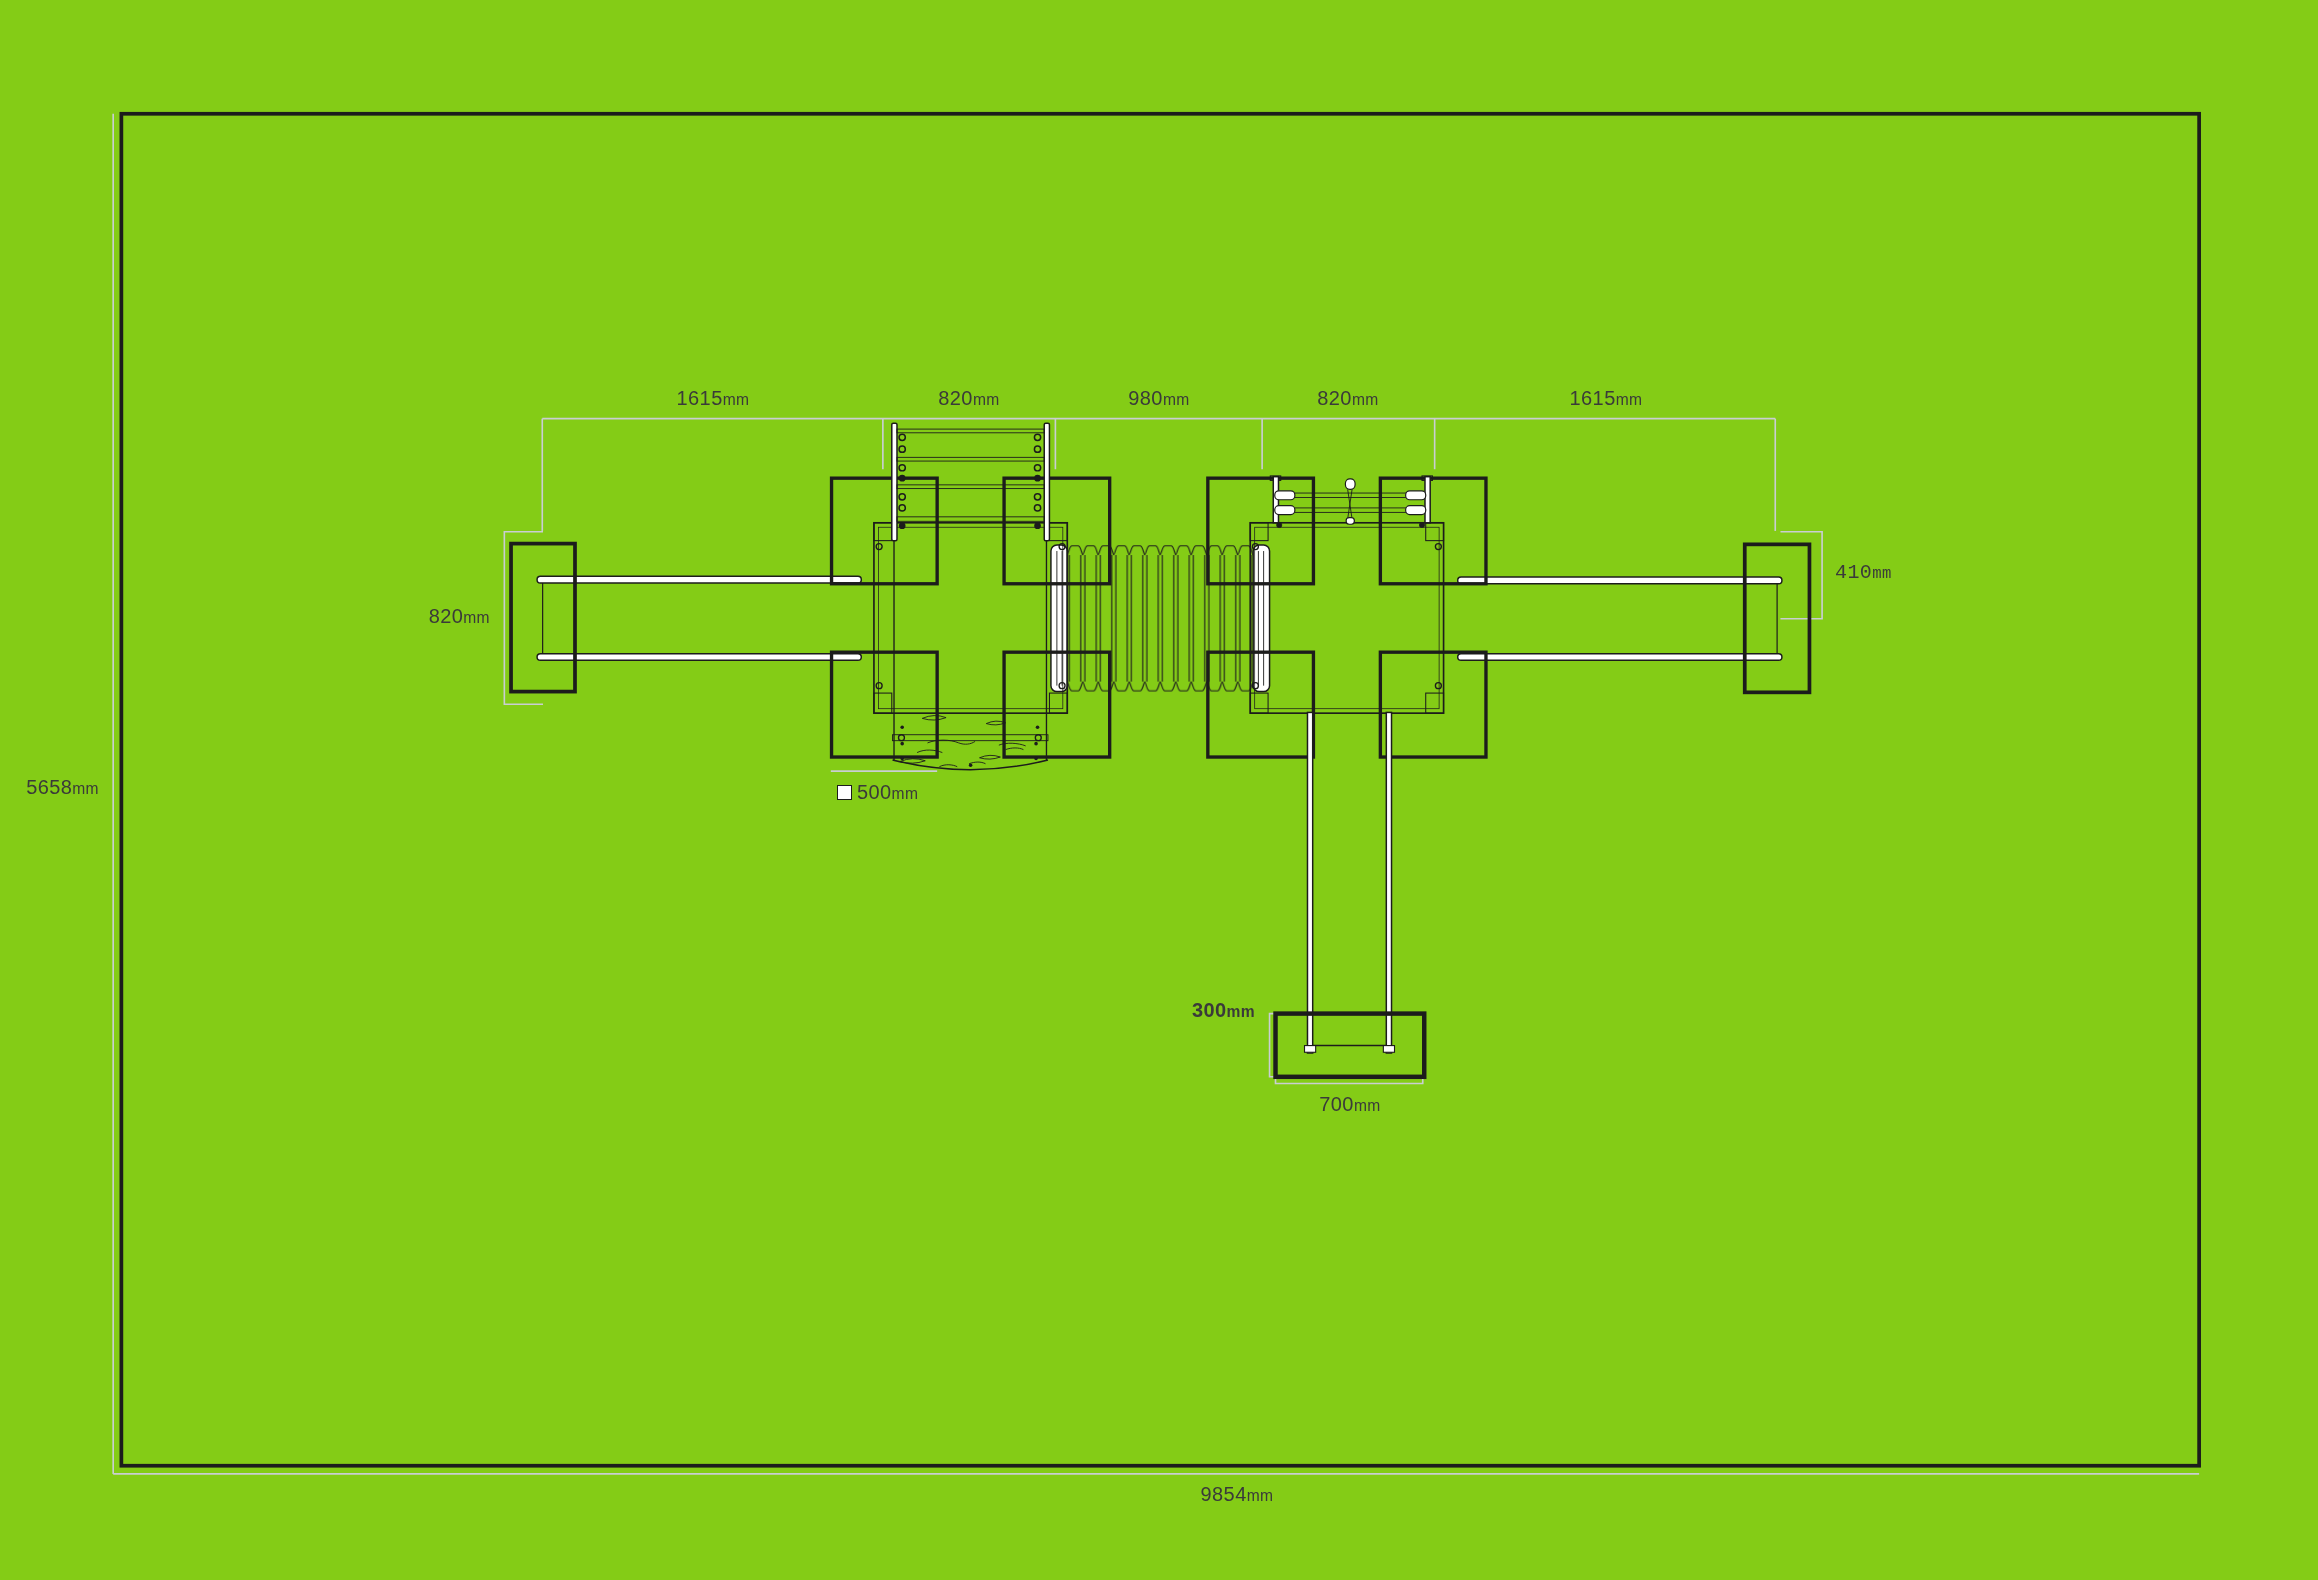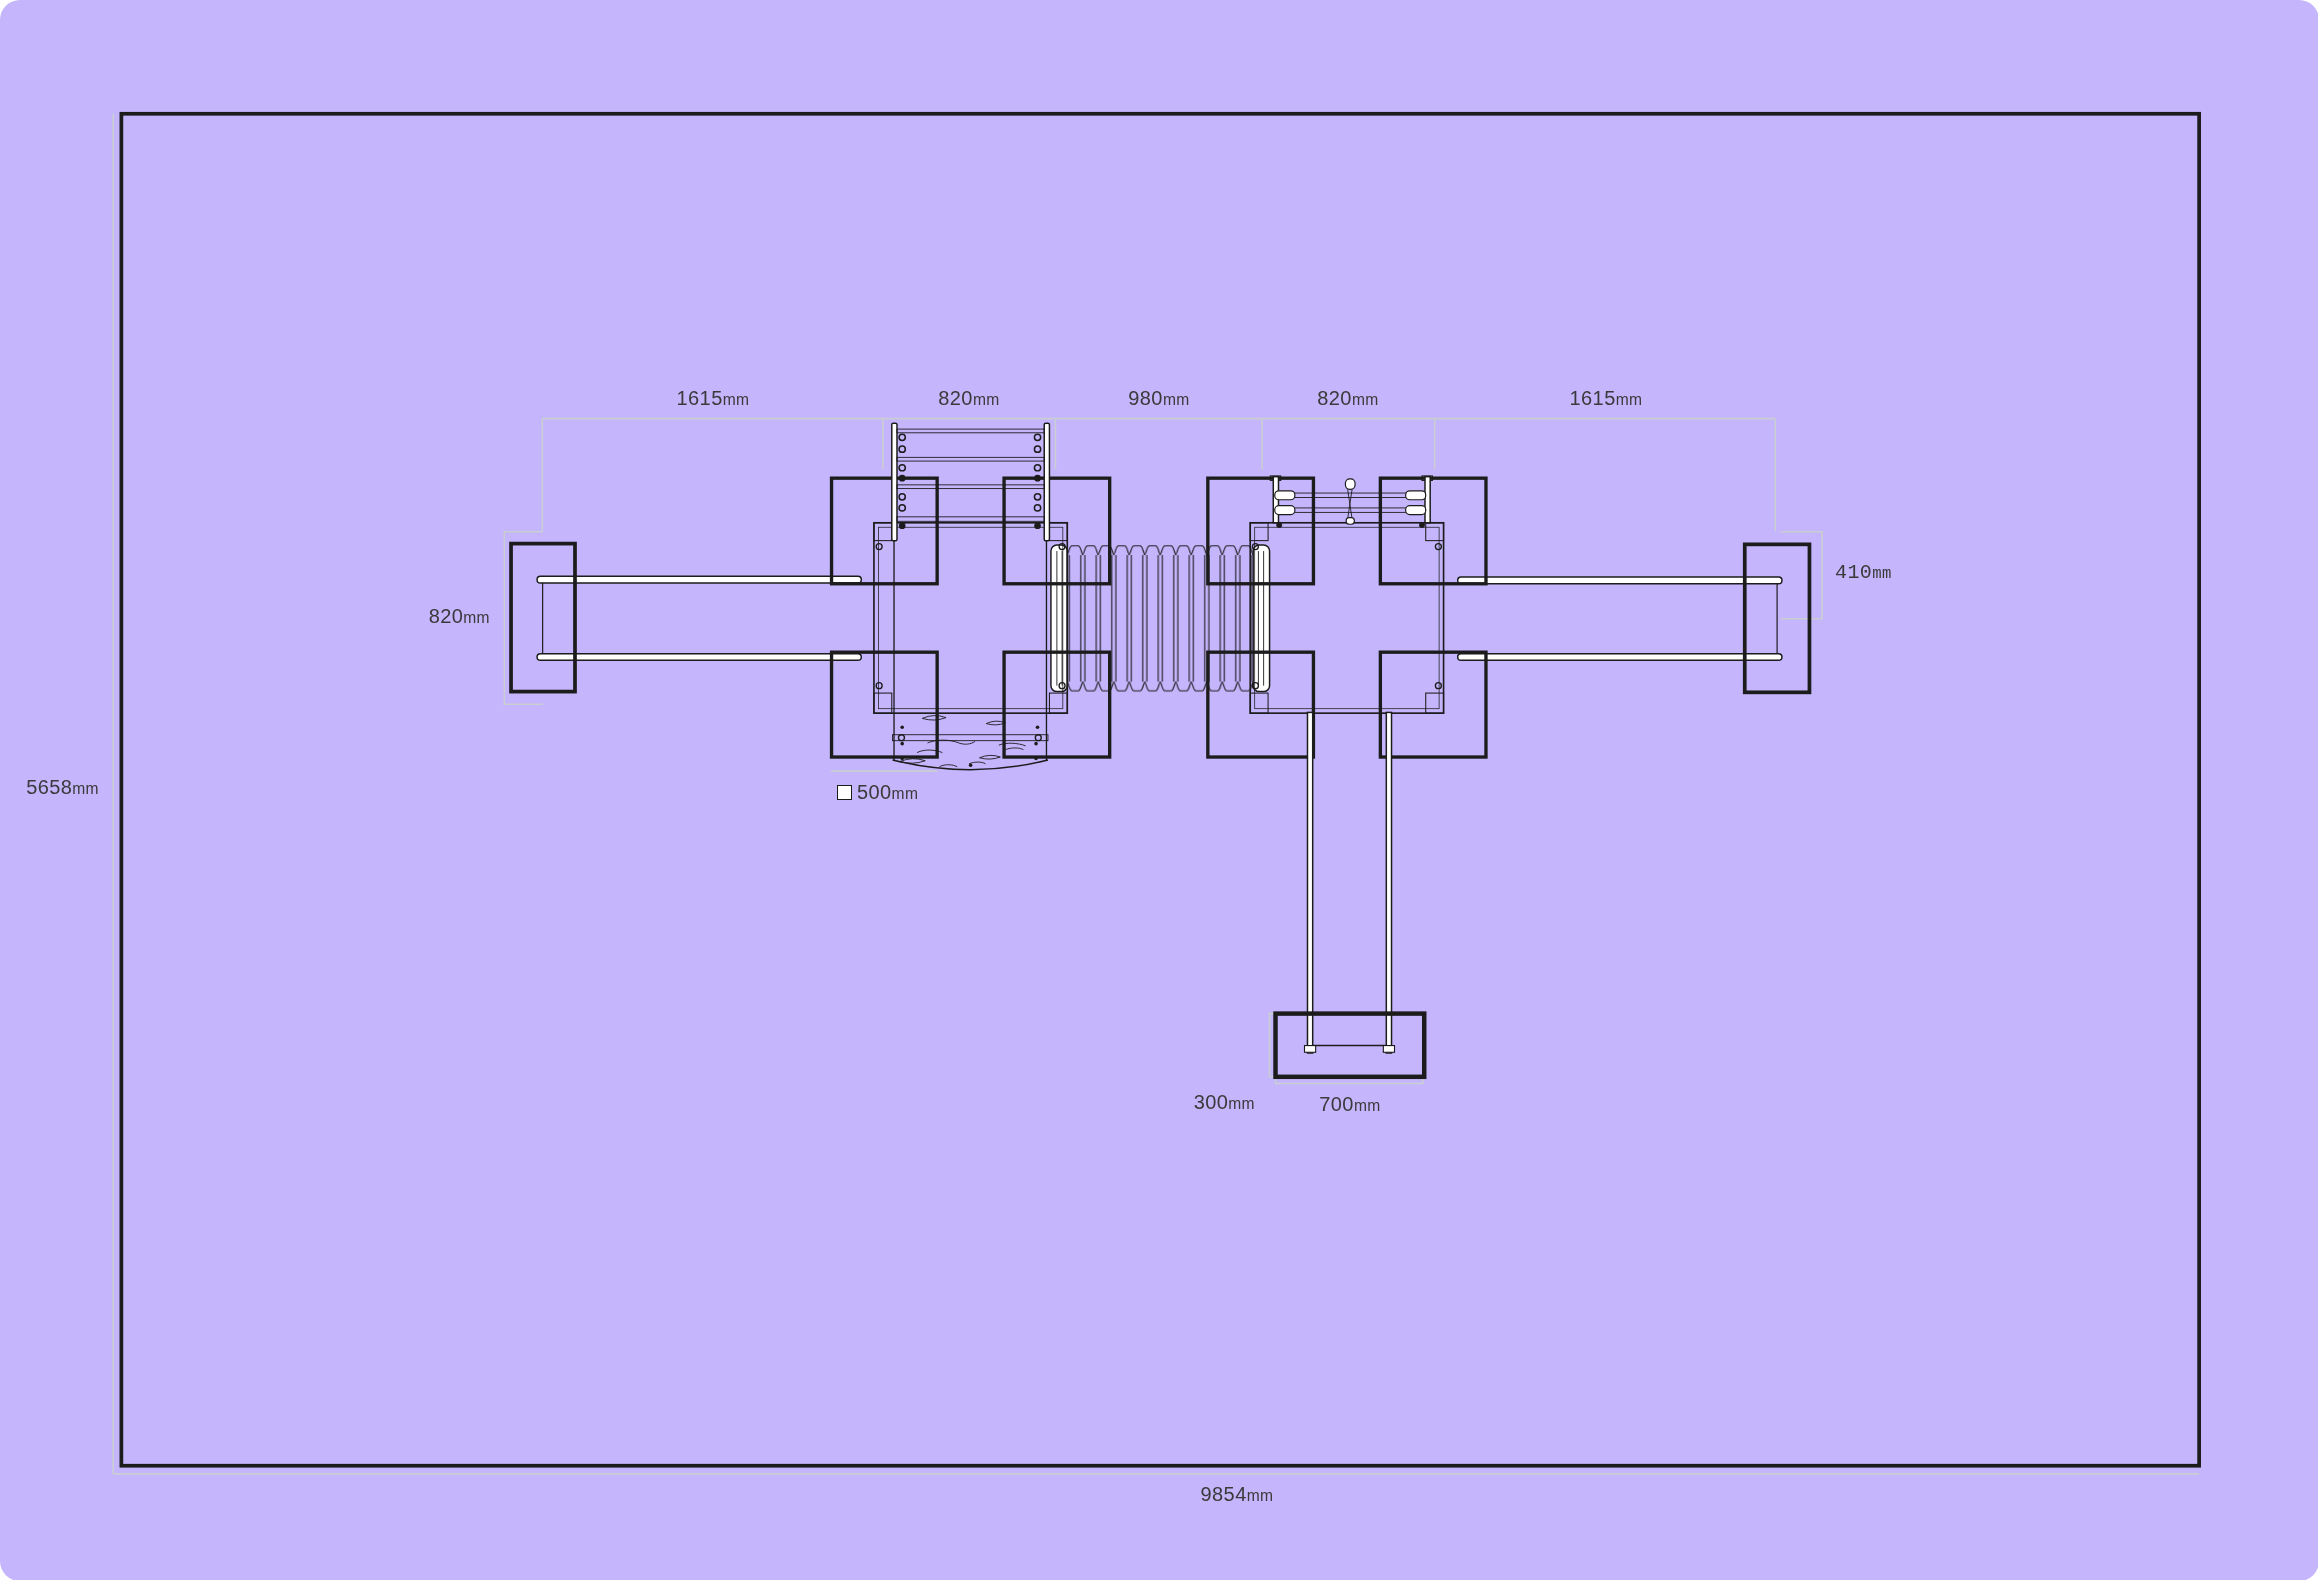--- a/index.html
+++ b/index.html
@@ -1,17 +1,17 @@
 <!DOCTYPE html>
 <html style="font-size:12px"><head>
 <meta charset="utf-8">
 <style>
   html,body{margin:0;padding:0;background:#ffffff;}
-  .canvas{position:relative;width:2319px;height:1581px;background:#c4b5fd;overflow:hidden;
-          font-family:"Liberation Sans", sans-serif;color:#3a3a3a;border-radius:20px;}
+  .canvas{position:relative;width:2319px;height:1581px;background:#84cc16;overflow:hidden;
+          font-family:"Liberation Sans", sans-serif;color:#3a3a3a;}
   .drawing-svg{position:absolute;left:0;top:0;}
   .dim-label{position:absolute;white-space:nowrap;font-size:20px;color:#3a3a3a;letter-spacing:0.4px;}
   .dim-label .unit{font-size:15.6px;}
   .centered{transform:translateX(-50%);}
   .legend-square{position:absolute;left:837px;top:785px;width:13.4px;height:13.4px;
                  border:1.9px solid #1c1c1c;background:#fff;}
 </style>
 </head>
 <body>
 
@@ -226,21 +226,21 @@
   </div>
 
   <div class="dim-label" style="right:2220px;top:776px;">
     <span>5658</span><span class="unit">mm</span>
   </div>
 
   <div class="dim-label centered" style="left:1193px;top:1483px;margin-left:44px;">
     <span>9854</span><span class="unit">mm</span>
   </div>
 
-  <div class="dim-label" style="right:1064px;top:1091px;">
+  <div class="dim-label" style="right:1064px;top:999px;font-weight:bold;">
     <span>300</span><span class="unit">mm</span>
   </div>
 
   <div class="dim-label centered" style="left:1350px;top:1093px;">
     <span>700</span><span class="unit">mm</span>
   </div>
 
   <div class="legend-square"></div>
   <div class="dim-label" style="left:857px;top:781px;">
     <span>500</span><span class="unit">mm</span>

